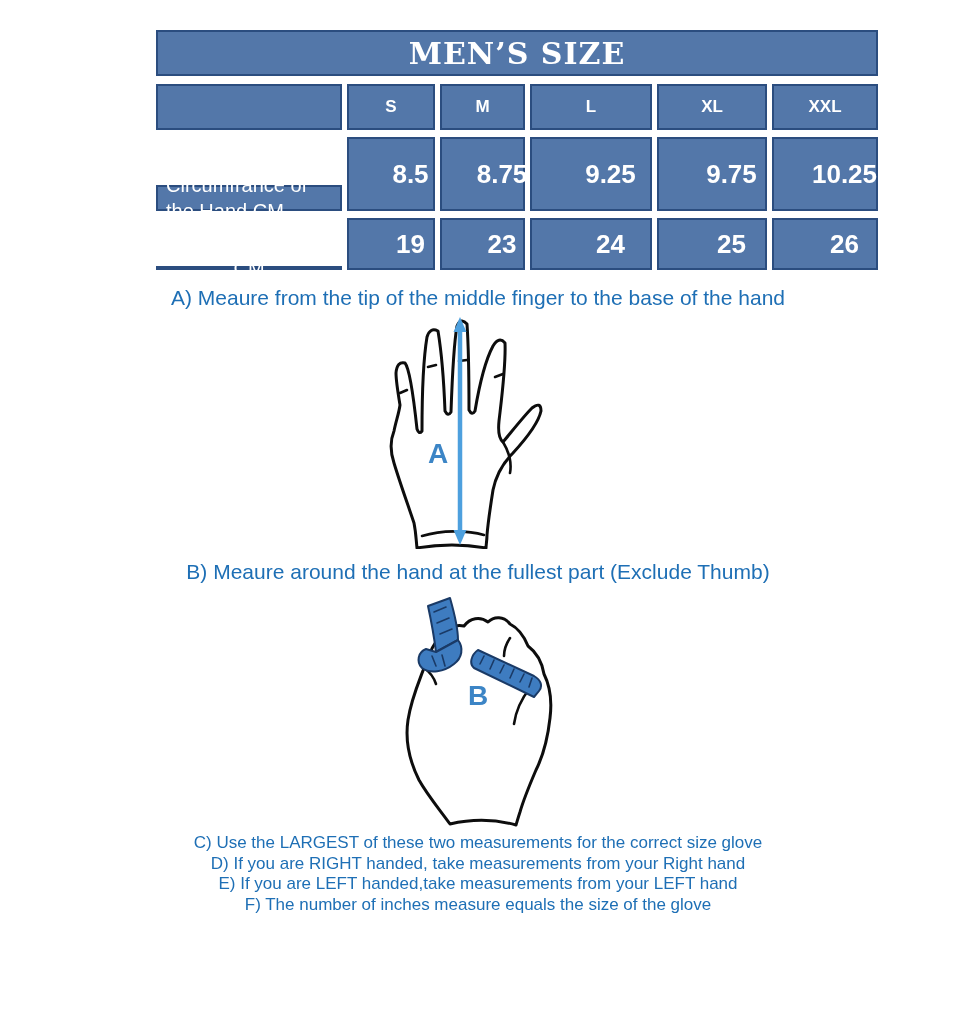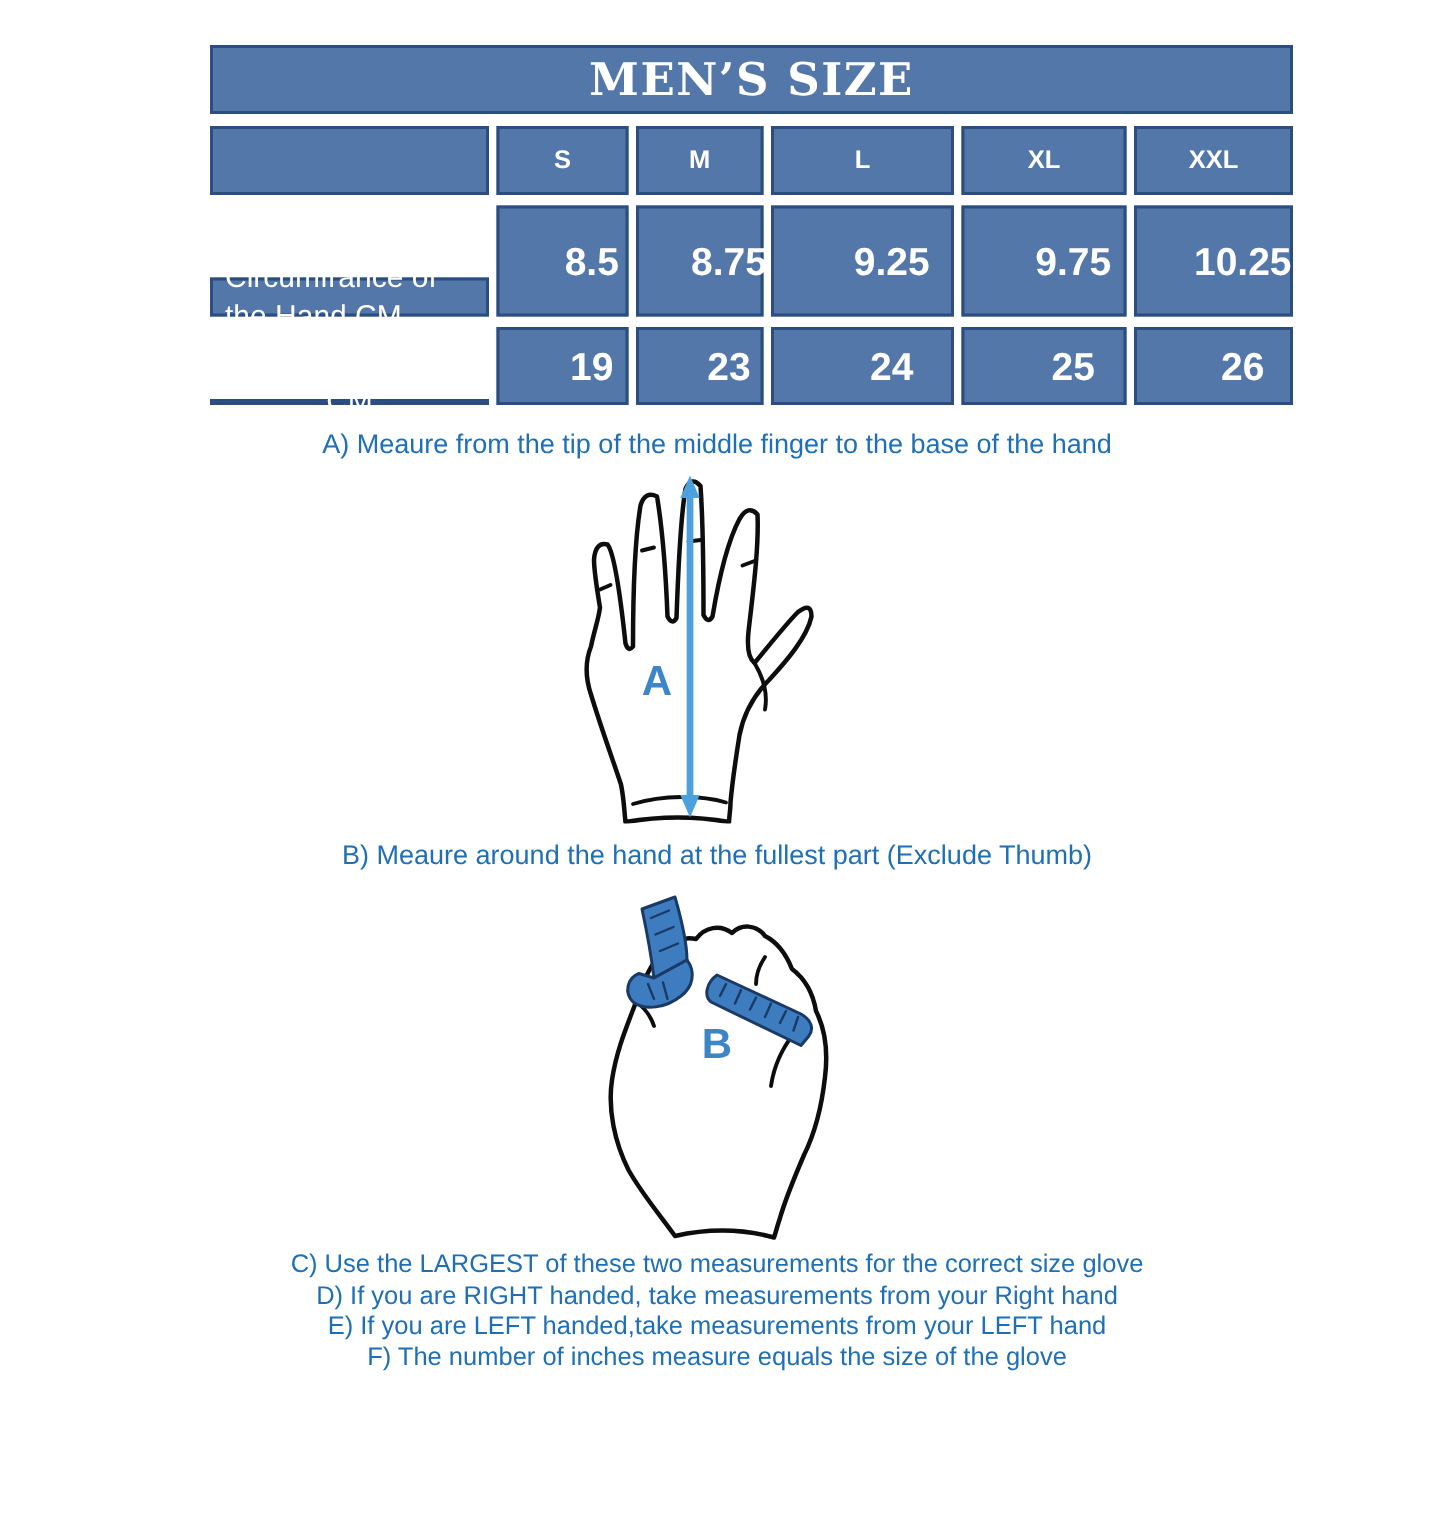--- a/index.html
+++ b/index.html
@@ -5,21 +5,21 @@
   html,body{margin:0;padding:0;background:#ffffff;}
   .page{
     position:relative;
     width:956px;height:1024px;
     background:#ffffff;
     font-family:"Liberation Sans",sans-serif;
     overflow:hidden;
   }
 
   
-  .table-wrap{position:absolute;left:140px;top:30px;width:722px;}
+  .table-wrap{position:absolute;left:156px;top:30px;width:722px;}
   .title-bar{
     box-sizing:border-box;
     width:722px;height:46px;
     background:#5377A9;
     border:2px solid #2B4D7F;
     color:#ffffff;
     font-family:"DejaVu Serif","Liberation Serif",serif;
     font-weight:bold;font-size:30px;letter-spacing:1px;
     display:flex;align-items:center;justify-content:center;
     margin-bottom:8px;
@@ -44,21 +44,21 @@
     font-size:20px;font-weight:normal;
     justify-content:flex-start;text-align:left;
     padding-left:8px;line-height:1.3;margin-top:48px;
   }
   .cell.rowlabel.center{justify-content:center;text-align:center;padding-left:0;}
 
   
   .instr{
     position:absolute;left:0;width:956px;
     text-align:center;
-    color:#1E6FB5;font-size:18px;
+    color:#1E6FB5;font-size:21px;
   }
   .instr-a{top:286px;}
   .instr-b{top:560px;}
   .bottom-notes{
     position:absolute;left:0;top:833px;width:956px;
     text-align:center;color:#1E6FB5;font-size:17px;line-height:20.6px;
   }
 
   
   .fig{position:absolute;}

